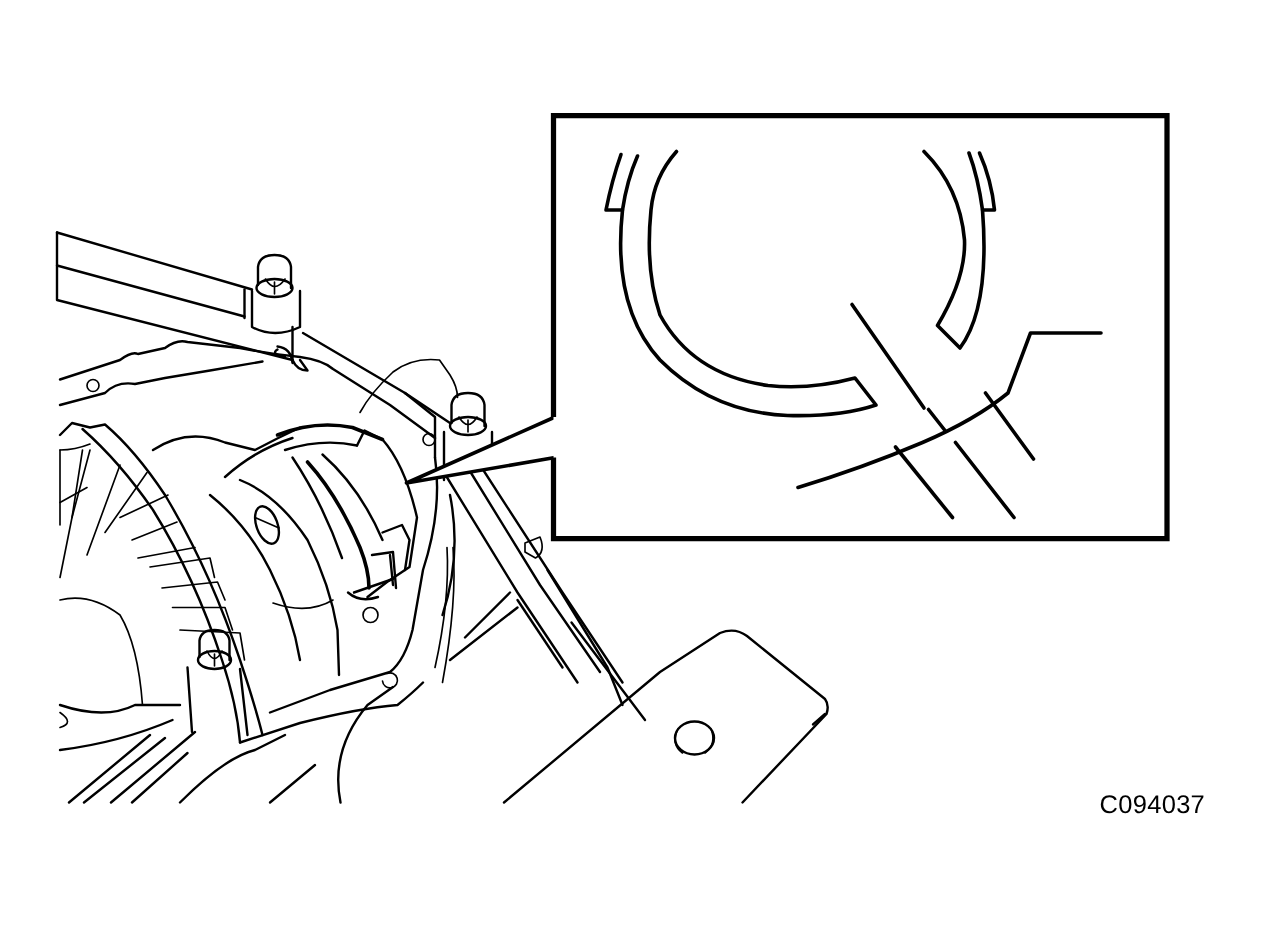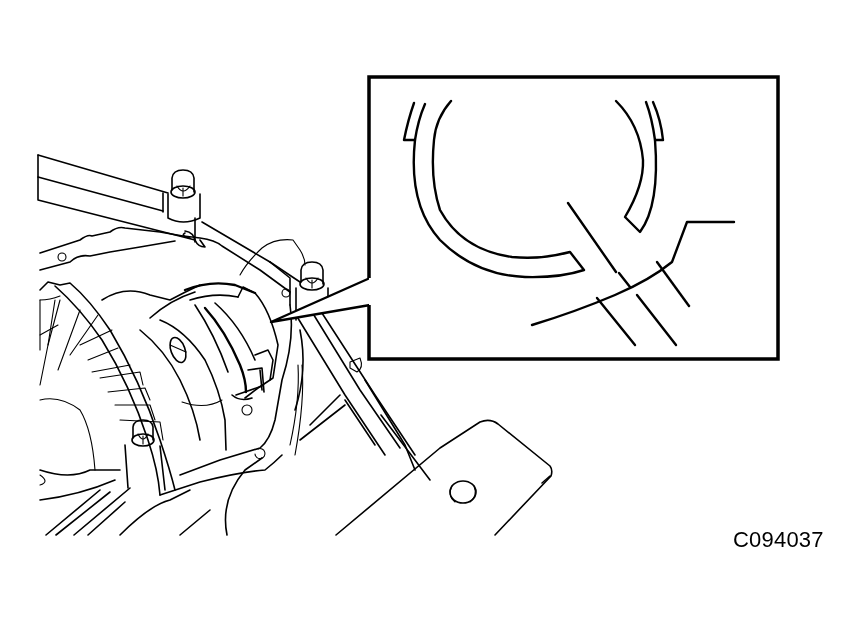--- a/index.html
+++ b/index.html
@@ -1,20 +1,20 @@
 <!DOCTYPE html>
 <html><head>
 <meta charset="utf-8">
 <style>
   html, body { margin: 0; padding: 0; background: #ffffff; }
   body { width: 854px; height: 620px; position: relative; overflow: hidden; }
   #figure { position: absolute; left: 0; top: 0; width: 854px; height: 620px; }
   #figure-code {
     position: absolute; left: 733px; top: 527px;
-    font-family: "Liberation Sans", sans-serif; font-size: 22px; color: #000;
+    font-family: "Liberation Sans", sans-serif; font-size: 17px; color: #000;
     letter-spacing: 0.2px;
   }
   .ln { fill: none; stroke: #000; stroke-width: 1.6; stroke-linejoin: round; stroke-linecap: round; }
   .lt { fill: none; stroke: #000; stroke-width: 1.1; stroke-linejoin: round; stroke-linecap: round; }
   .lb { fill: none; stroke: #000; stroke-width: 2.4; stroke-linejoin: round; stroke-linecap: round; }
   .box { fill: #fff; stroke: #000; stroke-width: 3.5; }
   .wfill { fill: #fff; }
 </style>
 </head>
 <body>

